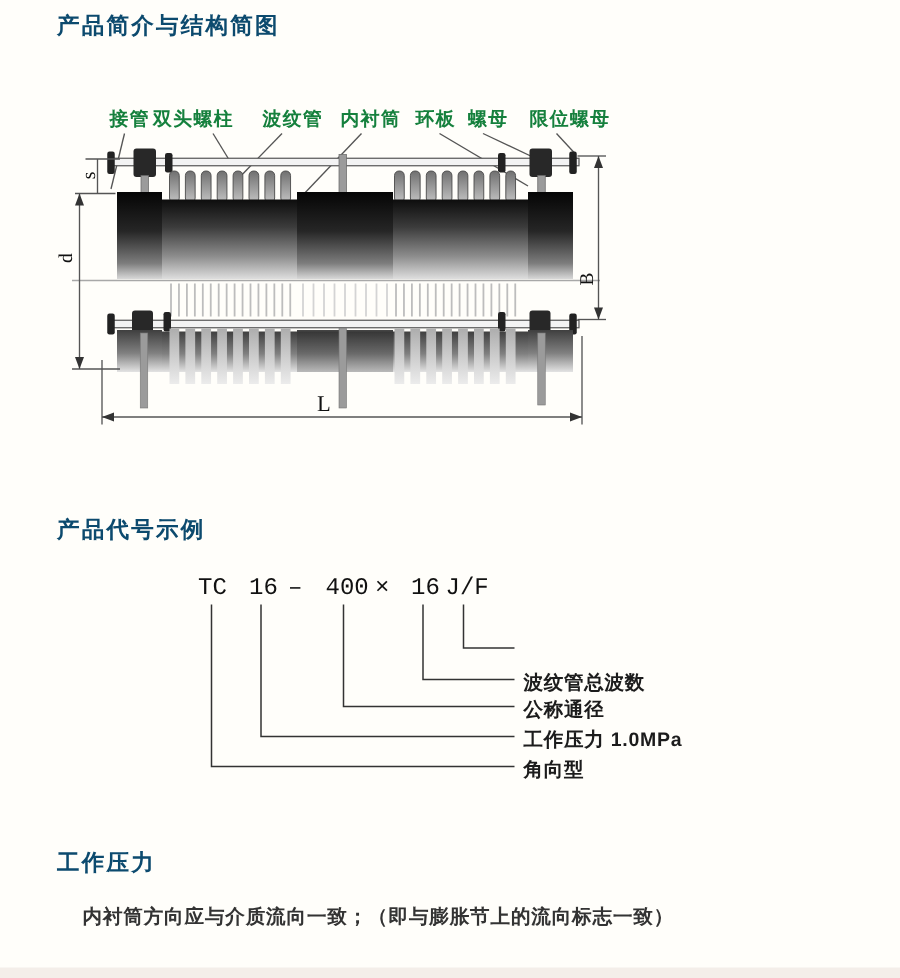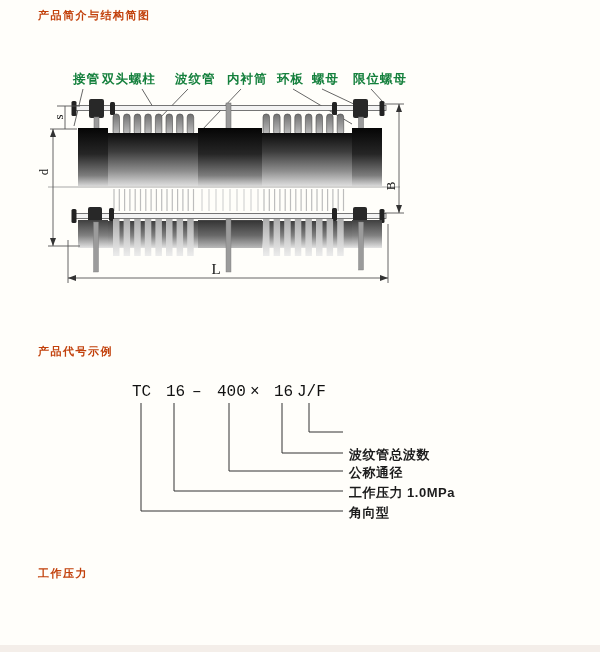--- a/index.html
+++ b/index.html
@@ -4,22 +4,22 @@
 <style>
   html,body{margin:0;padding:0;}
   body{
     width:600px;height:652px;position:relative;overflow:hidden;
     background:#fffefa;
     font-family:"Liberation Sans", sans-serif;
     color:#222;
   }
   .sec-title{
     position:absolute;left:38px;margin:0;
-    font-size:11px;font-weight:bold;letter-spacing:1.5px;
-    color:#c2410c;
+    font-size:15px;font-weight:bold;letter-spacing:1.5px;
+    color:#0c4a6e;
   }
   .plabel{
     position:absolute;top:71px;
     font-size:12.5px;font-weight:600;letter-spacing:1px;color:#15803d;
     white-space:nowrap;
   }
   svg{position:absolute;left:0;top:0;}
   .token{
     position:absolute;top:383px;
     font-family:Liberation Mono, monospace;
@@ -287,15 +287,16 @@
   <span class="token" style="left:274px">16</span>
   <span class="token" style="left:297px">J/F</span>
 
   <span class="callout" style="top:446px">波纹管总波数</span>
   <span class="callout" style="top:464px">公称通径</span>
   <span class="callout" style="top:484px">工作压力 1.0MPa</span>
   <span class="callout" style="top:504px">角向型</span>
 
   <h2 class="sec-title" style="top:566px">工作压力</h2>
 
+  <p class="install-line" style="top:602px">内衬筒方向应与介质流向一致；（即与膨胀节上的流向标志一致）</p>
 
   <div class="footer-strip"></div>
 </div>
 
 </body></html>

